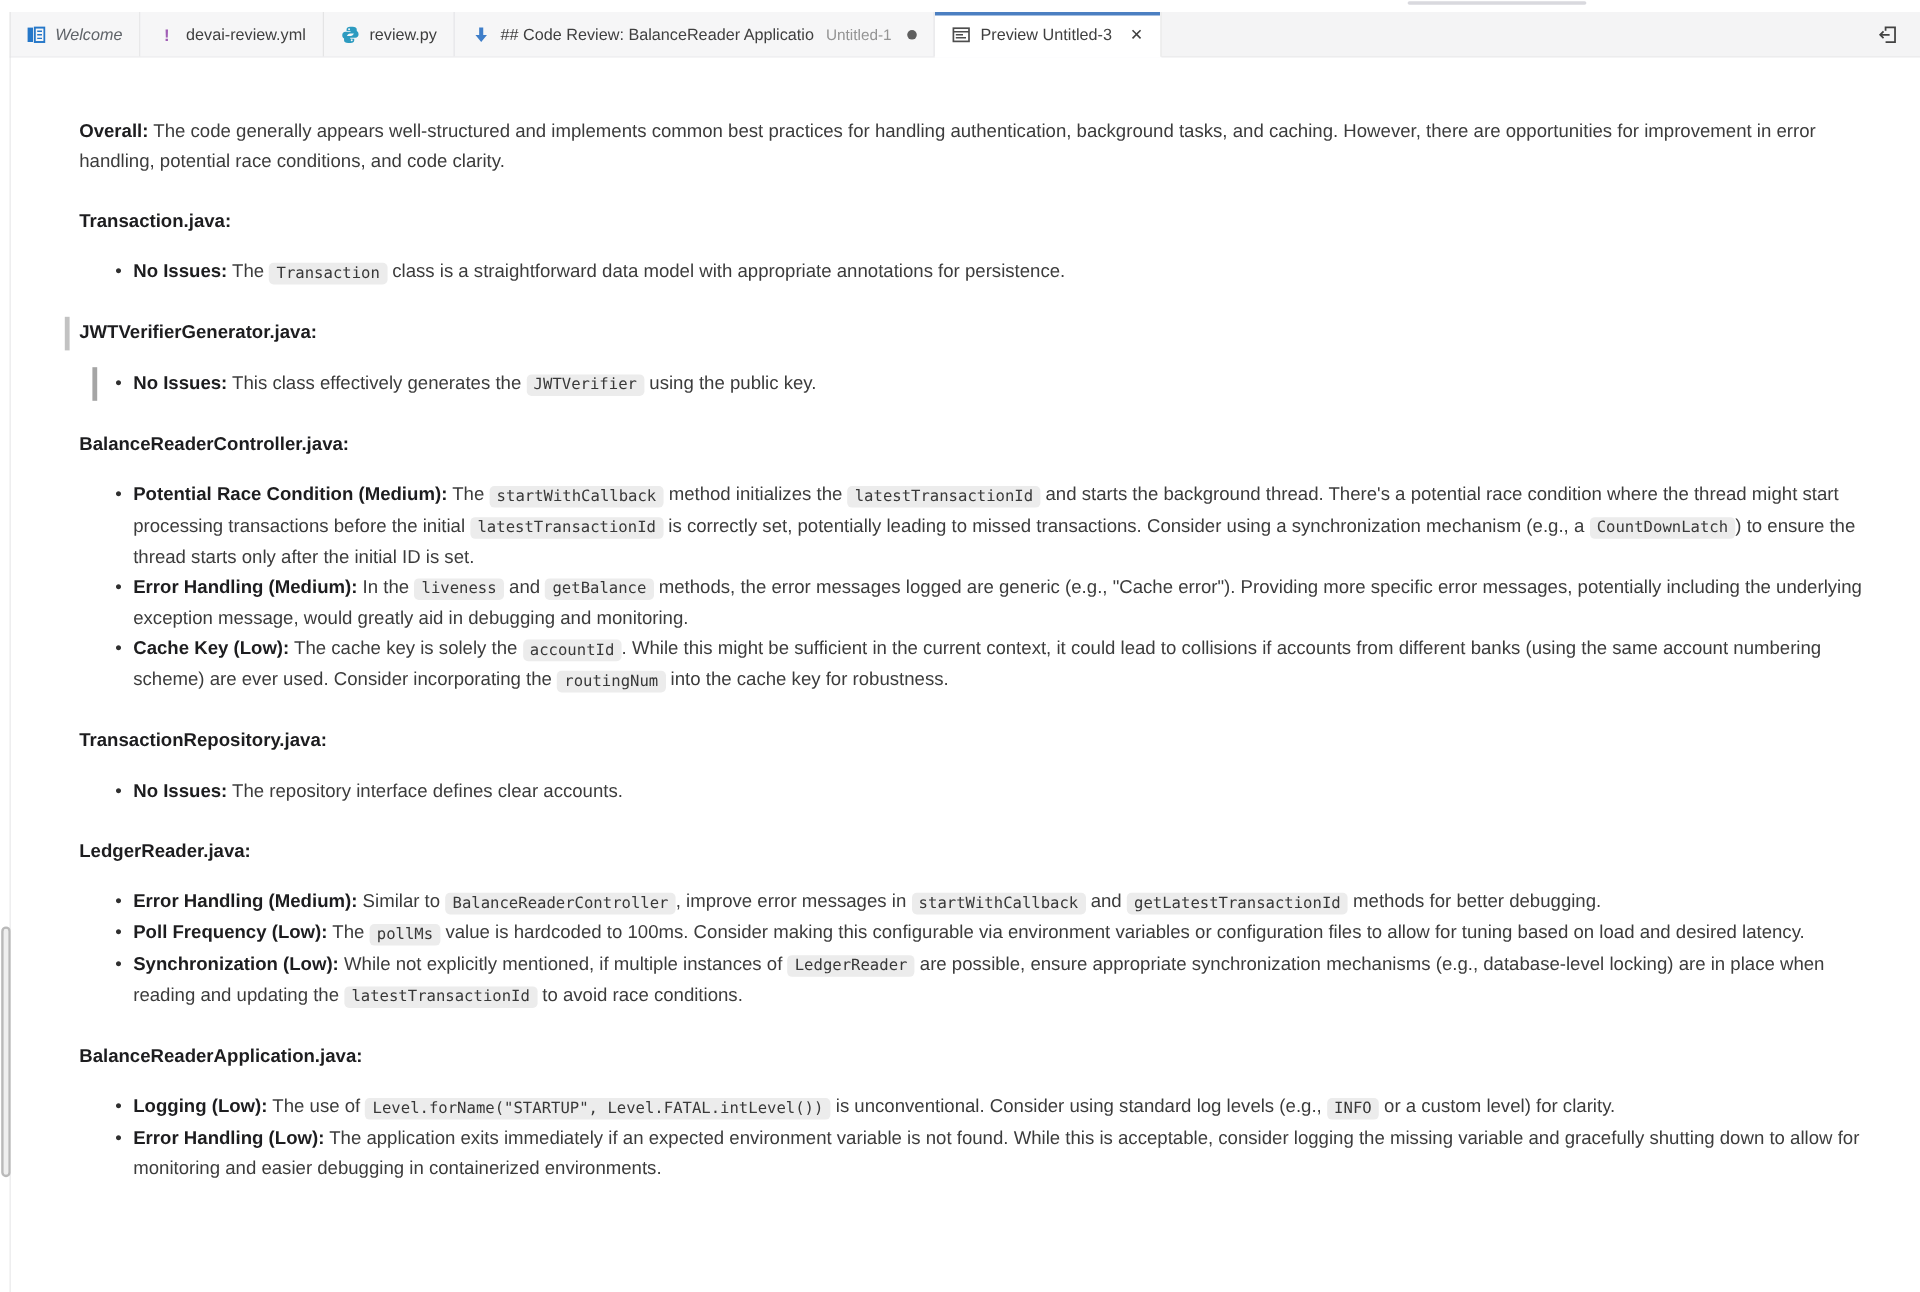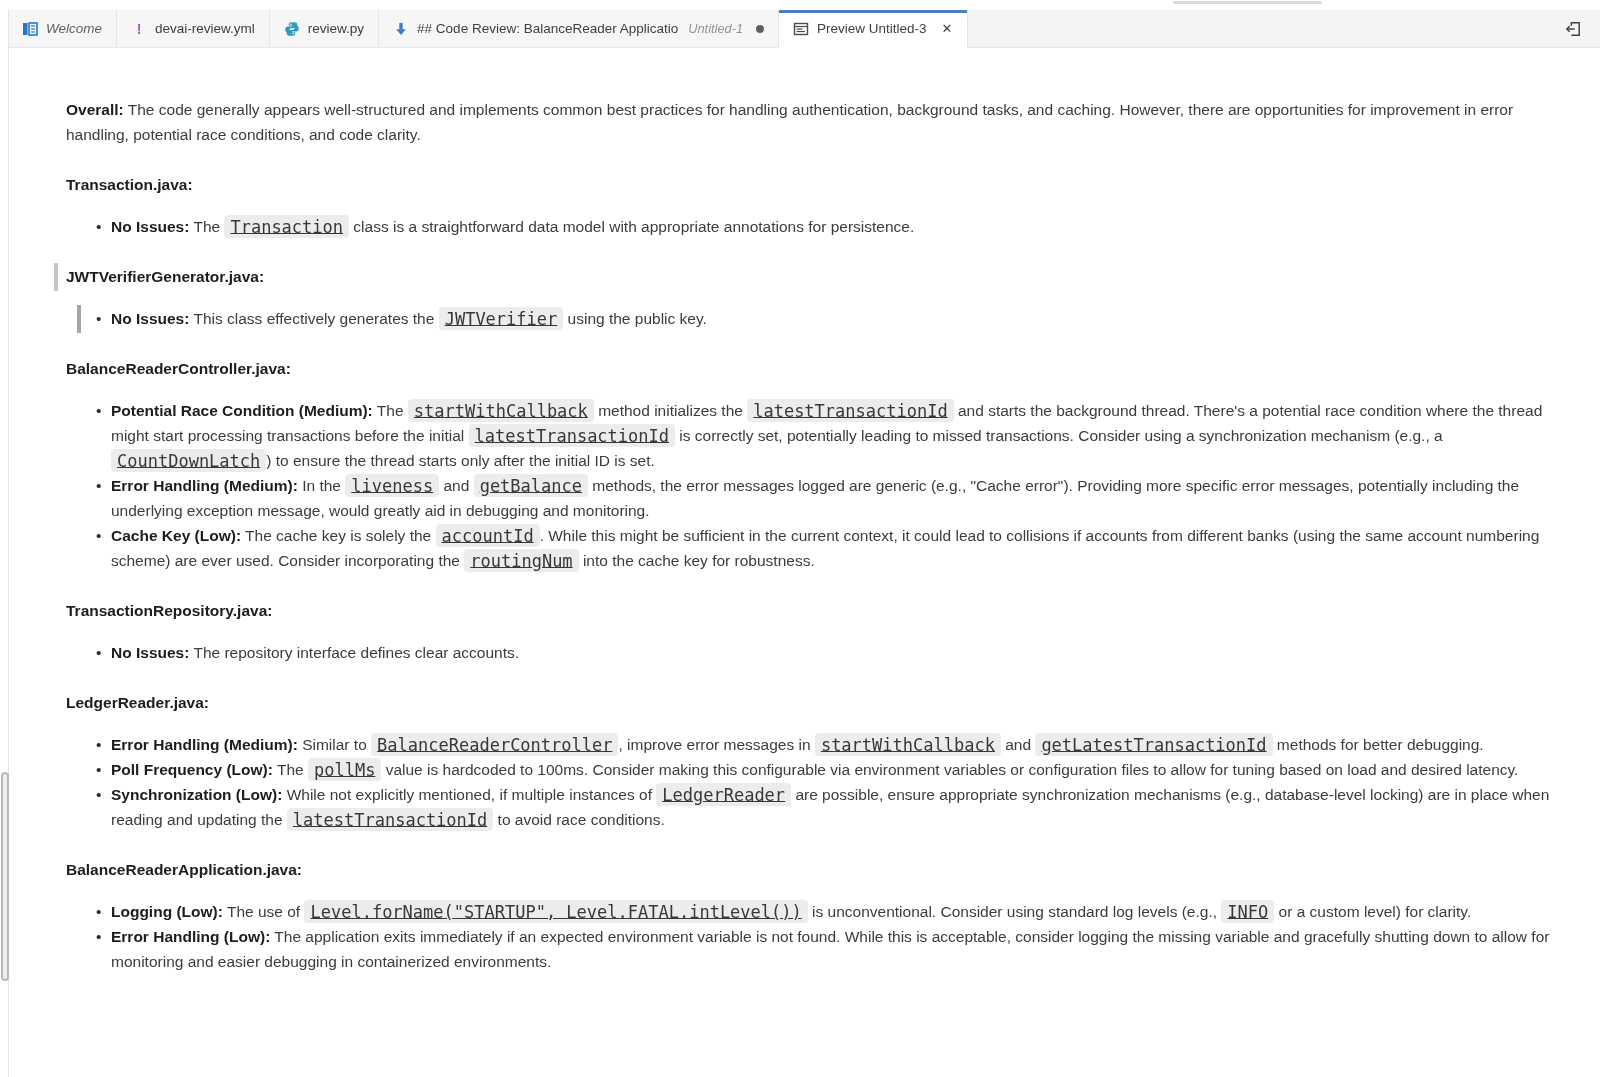--- a/index.html
+++ b/index.html
@@ -9,21 +9,21 @@
   
   .top-overlay-line{position:absolute;left:1173px;top:1px;width:149px;height:3px;border-radius:2px;background:#d9d9de;}
 
   
   .tabbar{position:absolute;left:8px;right:0;top:10px;height:38px;display:flex;align-items:stretch;background:#f4f4f5;border-bottom:1px solid #e7e7e8;box-sizing:border-box;}
   .tab{display:flex;align-items:center;gap:8px;padding:0 14px;border-right:1px solid #e4e4e5;font-size:13.5px;color:#3f3f3f;background:#f6f6f7;cursor:pointer;white-space:nowrap;box-sizing:border-box;}
   .tab.active{background:#fff;box-shadow:inset 0 3px 0 #4b7fc1;position:relative;margin-bottom:-1px;border-bottom:1px solid #fff;}
   .tab-icon{display:inline-flex;width:16px;height:16px;align-items:center;justify-content:center;font-weight:800;font-size:14px;}
   .tab-icon svg{width:16px;height:16px;display:block;}
   .tab-label.italic{font-style:italic;color:#5f6368;}
-  .tab-suffix{color:#949494;font-size:12.8px;margin-left:2px;font-style:italic;}
+  .tab-suffix{color:#949494;font-size:12.8px;margin-left:2px;}
   .dot{width:8px;height:8px;border-radius:50%;background:#5f5f5f;margin-left:5px;}
   .close{margin-left:7px;font-size:13px;color:#3f3f3f;line-height:1;cursor:pointer;}
   .tab-fill{flex:1;}
   .actions{display:flex;align-items:center;padding:0 18px;}
   .actions svg{width:18px;height:18px;display:block;}
 
   
   .left-gutter-line{position:absolute;left:8px;top:10px;bottom:0;width:1px;background:#e5e5e6;}
   .left-scrollbar{position:absolute;left:1px;top:772px;width:4px;height:205px;border-radius:5px;background:#efefef;border:2px solid #b9b9b9;cursor:pointer;}
 
@@ -34,21 +34,21 @@
   p{margin:0;}
   .intro{margin:0 0 18px;}
   .para{margin:0 0 4px;}
   strong{font-weight:700;color:#1d1d1f;}
   .section-heading{font-weight:700;margin:25px 0 0;color:#1d1d1f;position:relative;}
   .section-heading.has-bar::before{content:"";position:absolute;left:-12px;top:-1px;width:3.5px;height:28px;background:#c2c2c2;}
   ul.bullets{margin:17px 0 0;padding-left:45px;list-style:none;}
   ul.bullets li{position:relative;}
   ul.bullets li::before{content:"\2022";position:absolute;left:-15px;top:0;color:#2f2f2f;}
   ul.bullets li.has-bar::after{content:"";position:absolute;left:-34px;top:-1px;width:4px;height:28px;background:#a5a5a5;}
-  code.code{font-family:"DejaVu Sans Mono","Liberation Mono",monospace;font-size:17px;background:#ececec;color:#383838;padding:1.5px 6px;border-radius:4px;text-decoration:underline;}
+  code.code{font-family:"DejaVu Sans Mono","Liberation Mono",monospace;font-size:13px;background:#ececec;color:#383838;padding:1.5px 6px;border-radius:4px;}
 </style>
 </head>
 <body>
 
 <div class="root">
   <div class="top-overlay-line"></div>
 
   <div class="tabbar">
     <div class="tab">
         <span class="tab-icon" style="color: rgb(37, 119, 200);">

